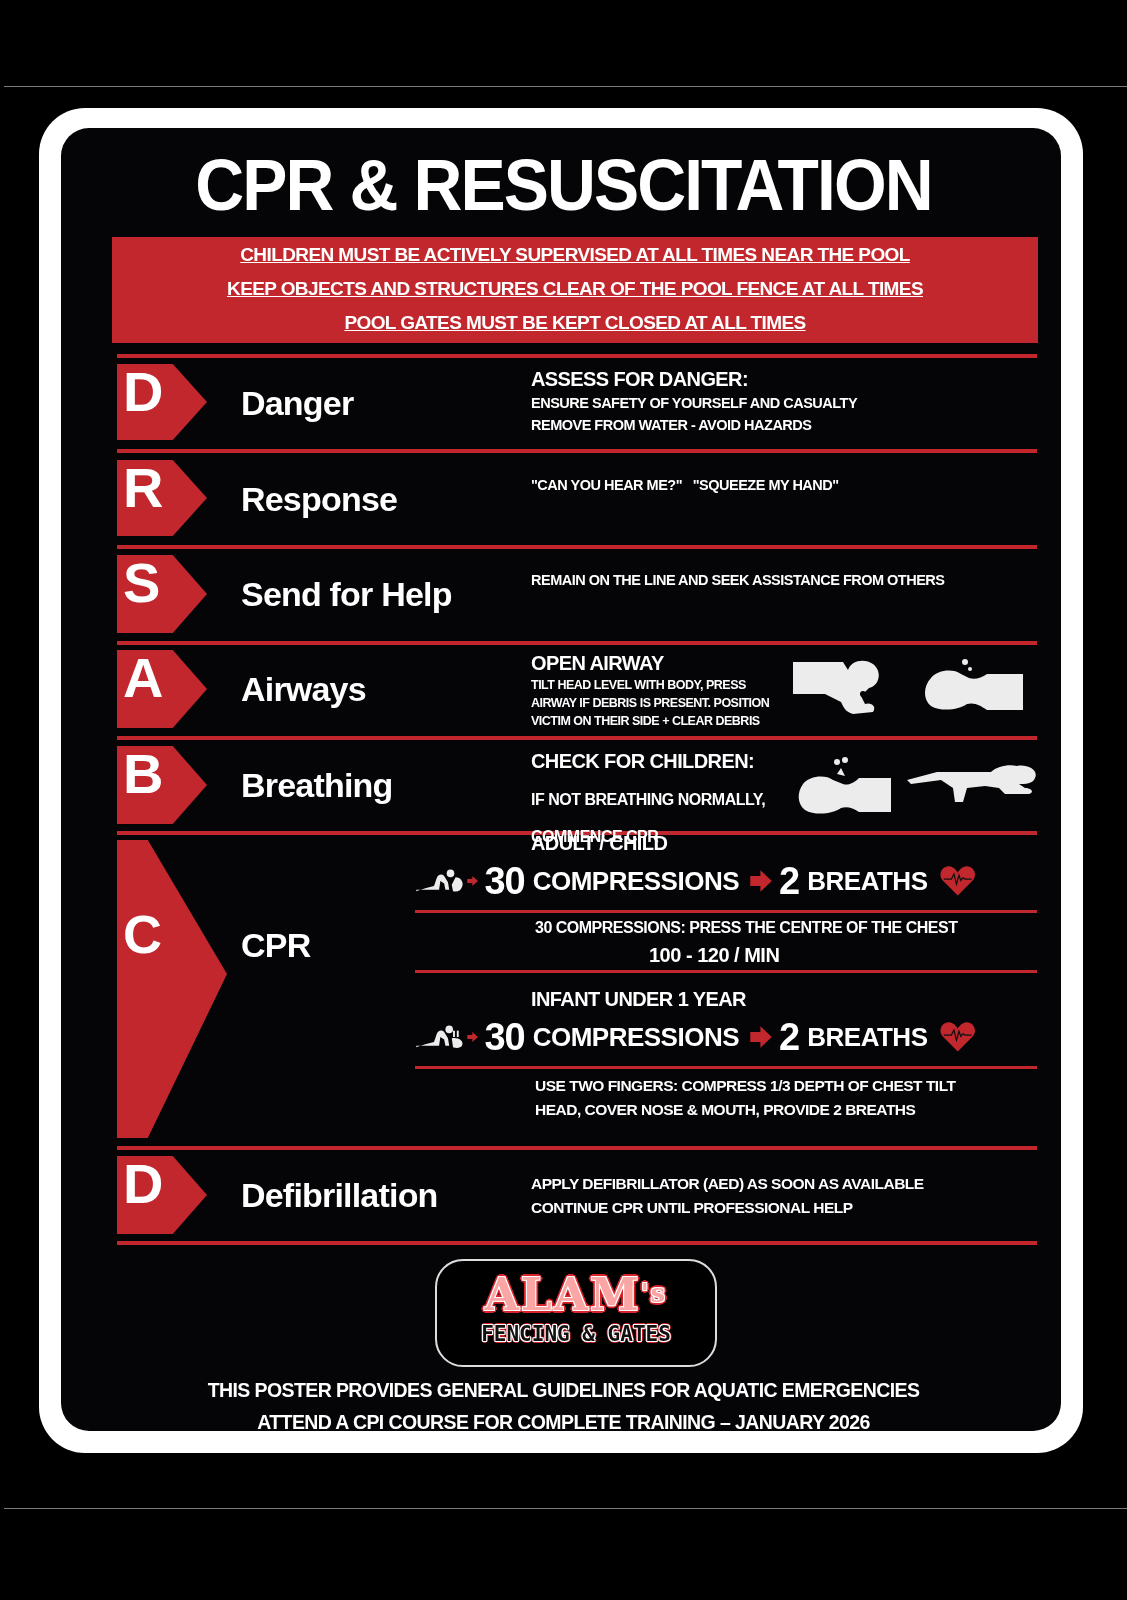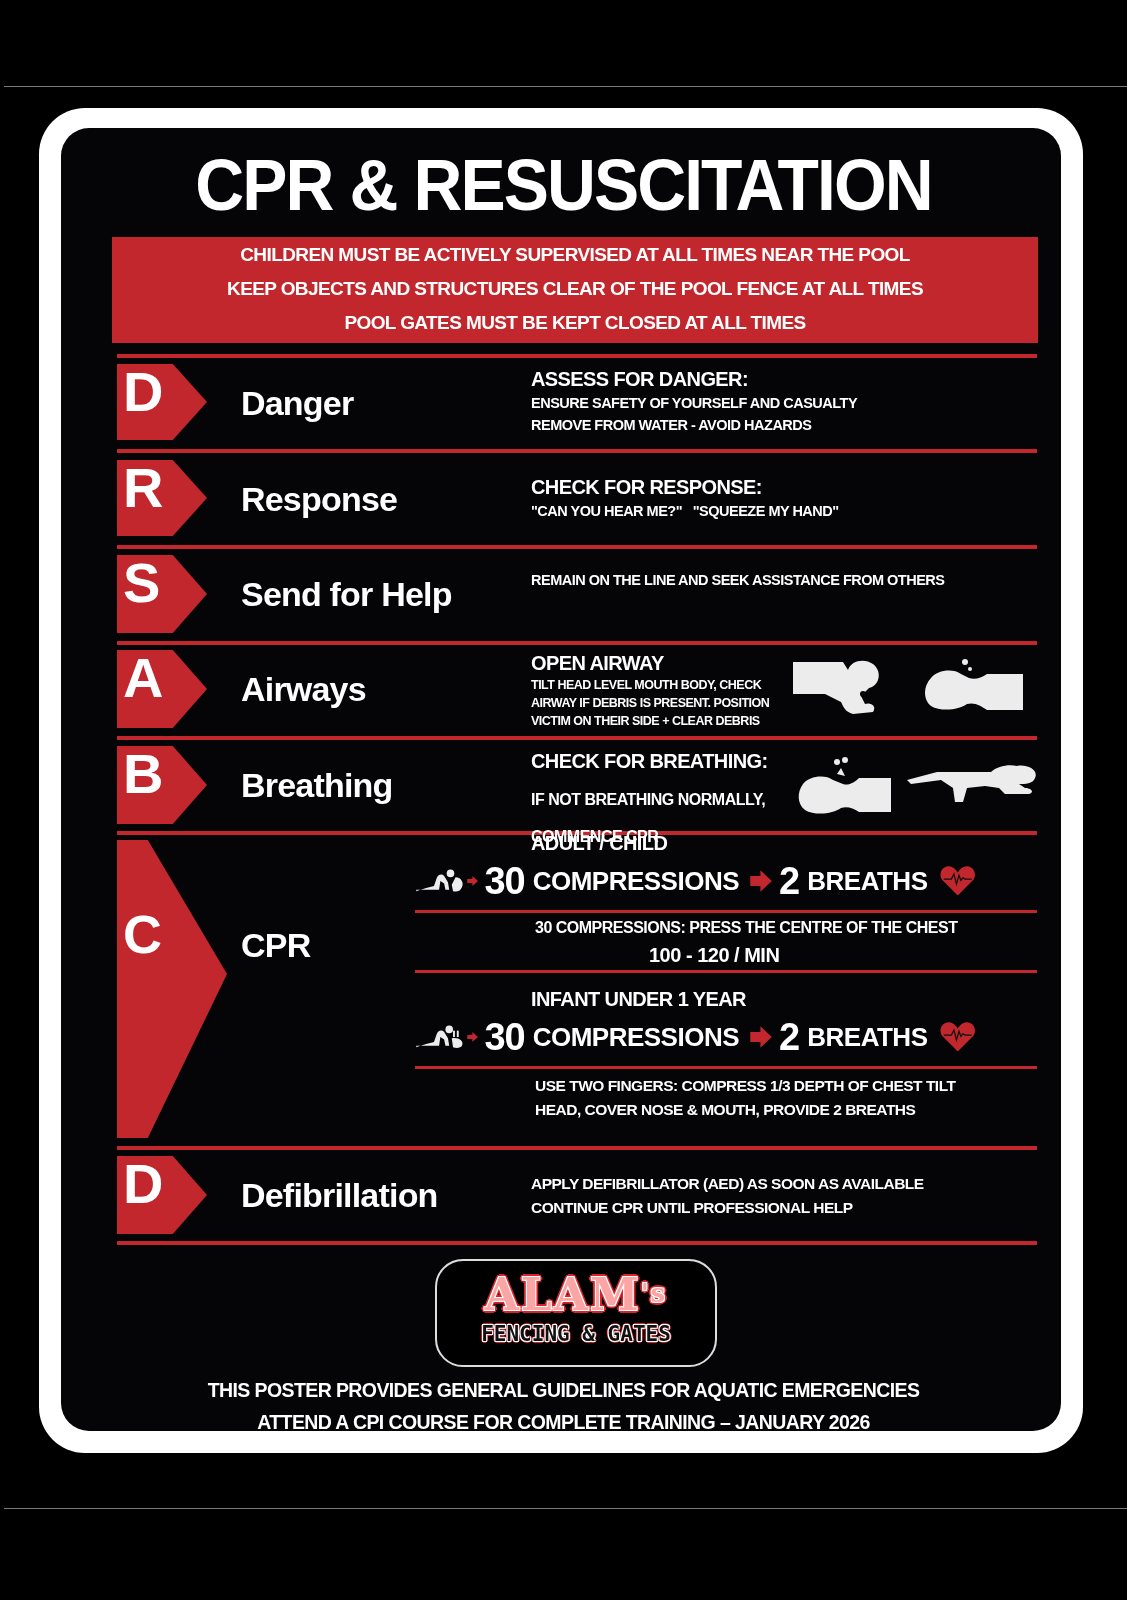--- a/index.html
+++ b/index.html
@@ -19,21 +19,21 @@
   .title {
     position:absolute; left:0; right:0; top:140px; text-align:center;
     font-weight:bold; font-size:72px; letter-spacing:-2px; line-height:90px;
     transform:scaleX(0.94);
   }
   .banner {
     position:absolute; left:112px; top:237px; width:926px; height:106px;
     background:#c1272d; text-align:center;
   }
   .banner div {
-    font-weight:bold; font-size:19px; letter-spacing:-0.6px; line-height:34px; color:#fff;
+    font-weight:bold; font-size:19px; letter-spacing:-0.6px; line-height:34px; color:#fff;text-decoration:underline;
   }
   .banner div:first-child { margin-top:1px; }
   .redline { position:absolute; left:117px; width:920px; height:4px; background:#c1272d; }
   .row { position:absolute; left:117px; width:920px; }
   .badge {
     position:absolute; left:0; background:#c1272d;
     clip-path:polygon(0 0, 62% 0, 100% 50%, 62% 100%, 0 100%);
     width:90px;
   }
   .badge span {
@@ -114,21 +114,20 @@
     <div class="line">REMOVE FROM WATER - AVOID HAZARDS</div>
   </div>
 </div>
 
 <div class="row" style="top:460px; height:80px;">
   <div class="badge" style="top:0; height:76px;">
     <span>R</span>
   </div>
   <div class="step-name" style="top:20px;">Response</div>
   <div class="desc" style="top:14px;">
-    <div class="head">CHECK FOR RESPONSE:</div>
     <div class="line" style="white-space:pre;">"CAN YOU HEAR ME?"   "SQUEEZE MY HAND"</div>
   </div>
 </div>
 
 <div class="row" style="top:555px; height:80px;">
   <div class="badge" style="top:0; height:78px;">
     <span>S</span>
   </div>
   <div class="step-name" style="top:20px;">Send for Help</div>
   <div class="desc" style="top:14px;">
@@ -136,42 +135,42 @@
   </div>
 </div>
 
 <div class="row" style="top:650px; height:82px;">
   <div class="badge" style="top:0; height:78px;">
     <span>A</span>
   </div>
   <div class="step-name" style="top:20px;">Airways</div>
   <div class="desc" style="top:0px;">
     <div class="head">OPEN AIRWAY</div>
-    <div class="line-sm">TILT HEAD LEVEL MOUTH BODY, CHECK</div>
+    <div class="line-sm">TILT HEAD LEVEL WITH BODY, PRESS</div>
     <div class="line-sm">AIRWAY IF DEBRIS IS PRESENT. POSITION</div>
     <div class="line-sm">VICTIM ON THEIR SIDE + CLEAR DEBRIS</div>
   </div>
   <svg class="illus" style="left:676px; top:8px;" width="92" height="58" viewBox="0 0 92 58">
     <path d="M0 4 H50 L55 12 C58 2 72 0 80 6 C90 14 86 28 76 30 L68 38 L72 46 C78 44 84 48 80 54 L60 56 C52 54 50 48 48 44 L32 36 H0 Z" fill="#ececec"></path>
     <circle cx="70" cy="36" r="3" fill="#050507"></circle>
   </svg>
   <svg class="illus" style="left:806px; top:6px;" width="104" height="60" viewBox="0 0 104 60">
     <circle cx="42" cy="6" r="3" fill="#ececec"></circle>
       <circle cx="47" cy="13" r="2" fill="#ececec"></circle>
     <path d="M8 22 C14 14 30 12 38 18 L46 22 C52 24 58 22 64 18 H100 V54 H64 C58 50 52 46 44 48 C36 54 18 56 8 50 C0 44 0 30 8 22 Z" fill="#ececec"></path>
   </svg>
 </div>
 
 <div class="row" style="top:746px; height:82px;">
   <div class="badge" style="top:0; height:78px;">
     <span>B</span>
   </div>
   <div class="step-name" style="top:20px;">Breathing</div>
   <div class="desc" style="top:2px;">
-    <div class="head">CHECK FOR BREATHING:</div>
+    <div class="head">CHECK FOR CHILDREN:</div>
     <div class="line-md">IF NOT BREATHING NORMALLY,</div>
     <div class="line-md">COMMENCE CPR</div>
   </div>
   <svg class="illus" style="left:680px; top:10px;" width="96" height="60" viewBox="0 0 96 60">
     <circle cx="40" cy="6" r="3" fill="#ececec"></circle>
       <circle cx="48" cy="4" r="3" fill="#ececec"></circle>
       <path d="M44 12 L48 20 L40 18 Z" fill="#ececec"></path>
     <path d="M6 28 C12 20 28 18 36 24 L46 28 C52 30 58 26 62 22 H94 V56 H62 C56 52 50 50 44 52 C36 58 18 60 8 54 C0 48 0 36 6 28 Z" fill="#ececec"></path>
   </svg>
   <svg class="illus" style="left:790px; top:16px;" width="134" height="44" viewBox="0 0 134 44">

